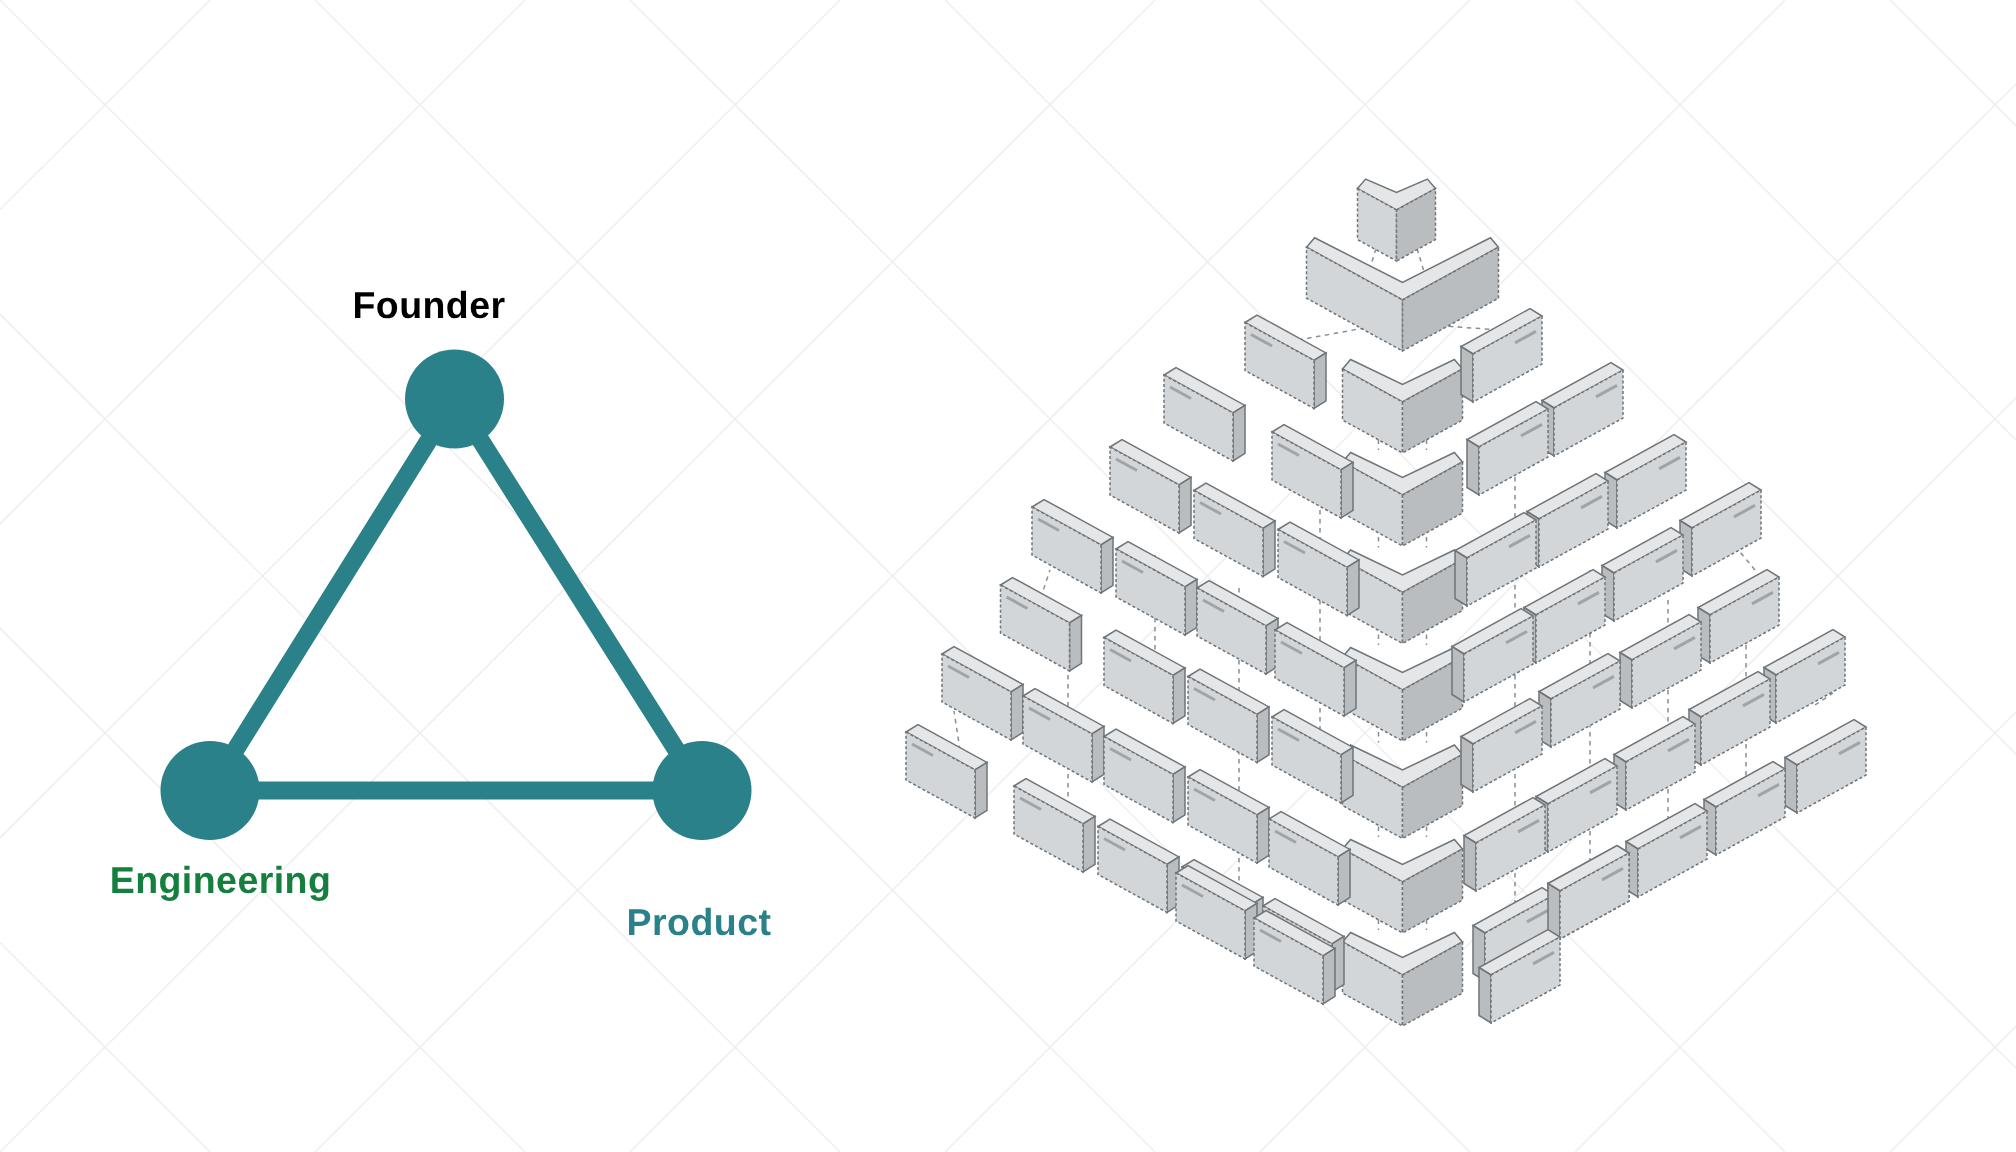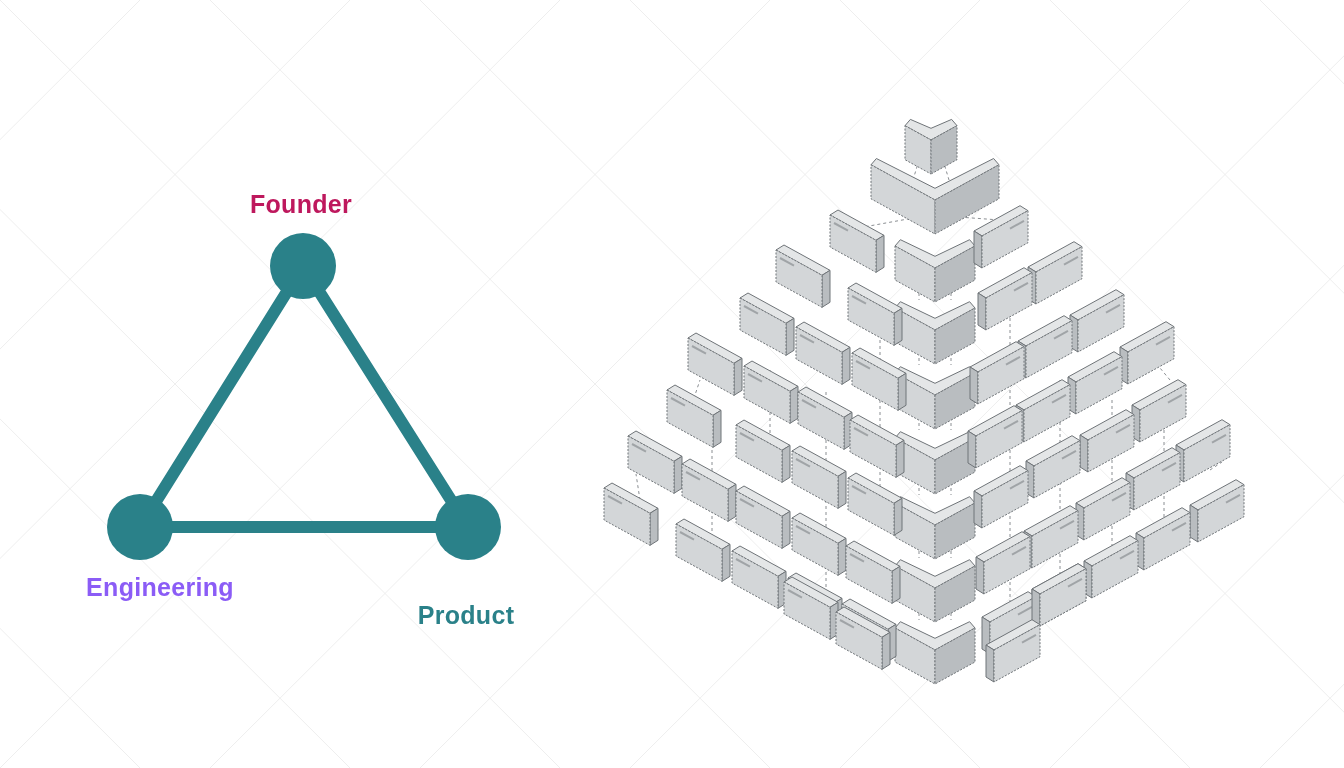--- a/index.html
+++ b/index.html
@@ -65,22 +65,22 @@
 
 <div>
   <svg id="tri" width="1344" height="768">
       <line x1="303" y1="266" x2="140" y2="527" stroke="#2a8189" stroke-width="12" stroke-linecap="round"></line>
       <line x1="303" y1="266" x2="468" y2="527" stroke="#2a8189" stroke-width="12" stroke-linecap="round"></line>
       <line x1="140" y1="527" x2="468" y2="527" stroke="#2a8189" stroke-width="12" stroke-linecap="round"></line>
       <circle cx="303" cy="266" r="33" fill="#2a8189"></circle>
       <circle cx="140" cy="527" r="33" fill="#2a8189"></circle>
       <circle cx="468" cy="527" r="33" fill="#2a8189"></circle>
     </svg>
-  <div class="node-label" id="lbl-founder" style="left: 301px; top: 190px; color: #be185d;">Founder</div>
-  <div class="node-label" id="lbl-engineering" style="left: 160px; top: 573px; color: #8b5cf6;">Engineering</div>
+  <div class="node-label" id="lbl-founder" style="left: 286px; top: 190px; color: #000000;">Founder</div>
+  <div class="node-label" id="lbl-engineering" style="left: 147px; top: 573px; color: #15803d;">Engineering</div>
   <div class="node-label" id="lbl-product" style="left: 466px; top: 601px; color: rgb(42, 129, 137);">Product</div>
 </div>
 
 <svg id="pyr" width="1344" height="768">
     <g>
       <line x1="919" y1="160" x2="913" y2="180" stroke="#8a8e92" stroke-width="1" stroke-dasharray="3,3"></line>
       <line x1="943" y1="160" x2="949" y2="180" stroke="#8a8e92" stroke-width="1" stroke-dasharray="3,3"></line>
       <line x1="919" y1="275" x2="919" y2="300" stroke="#8a8e92" stroke-width="1" stroke-dasharray="3,3"></line>
       <line x1="951" y1="275" x2="951" y2="300" stroke="#8a8e92" stroke-width="1" stroke-dasharray="3,3"></line>
       <line x1="919" y1="340" x2="919" y2="365" stroke="#8a8e92" stroke-width="1" stroke-dasharray="3,3"></line>

